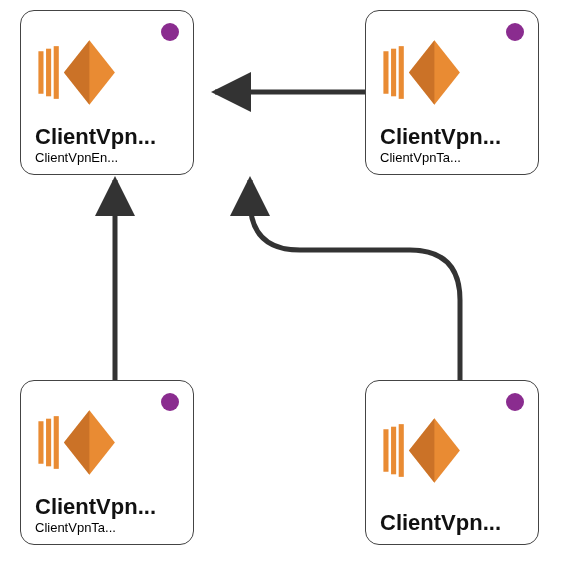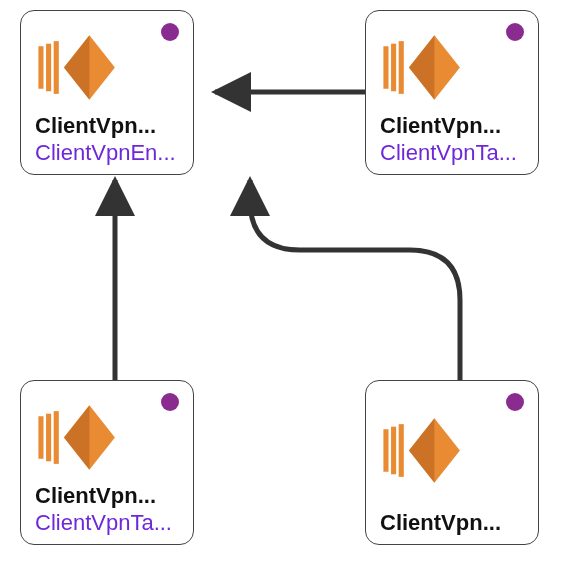--- a/index.html
+++ b/index.html
@@ -43,22 +43,22 @@
   .title {
     font-size: 22px;
     font-weight: 700;
     color: #111;
     white-space: nowrap;
     overflow: hidden;
     text-overflow: ellipsis;
     line-height: 1.2;
   }
   .subtitle {
-    font-size: 22px;
-    color: #6d28d9;
+    font-size: 13px;
+    color: #000000;
     white-space: nowrap;
     overflow: hidden;
     text-overflow: ellipsis;
     line-height: 1.2;
   }
   svg.edges {
     position: absolute;
     top: 0;
     left: 0;
     width: 577px;

